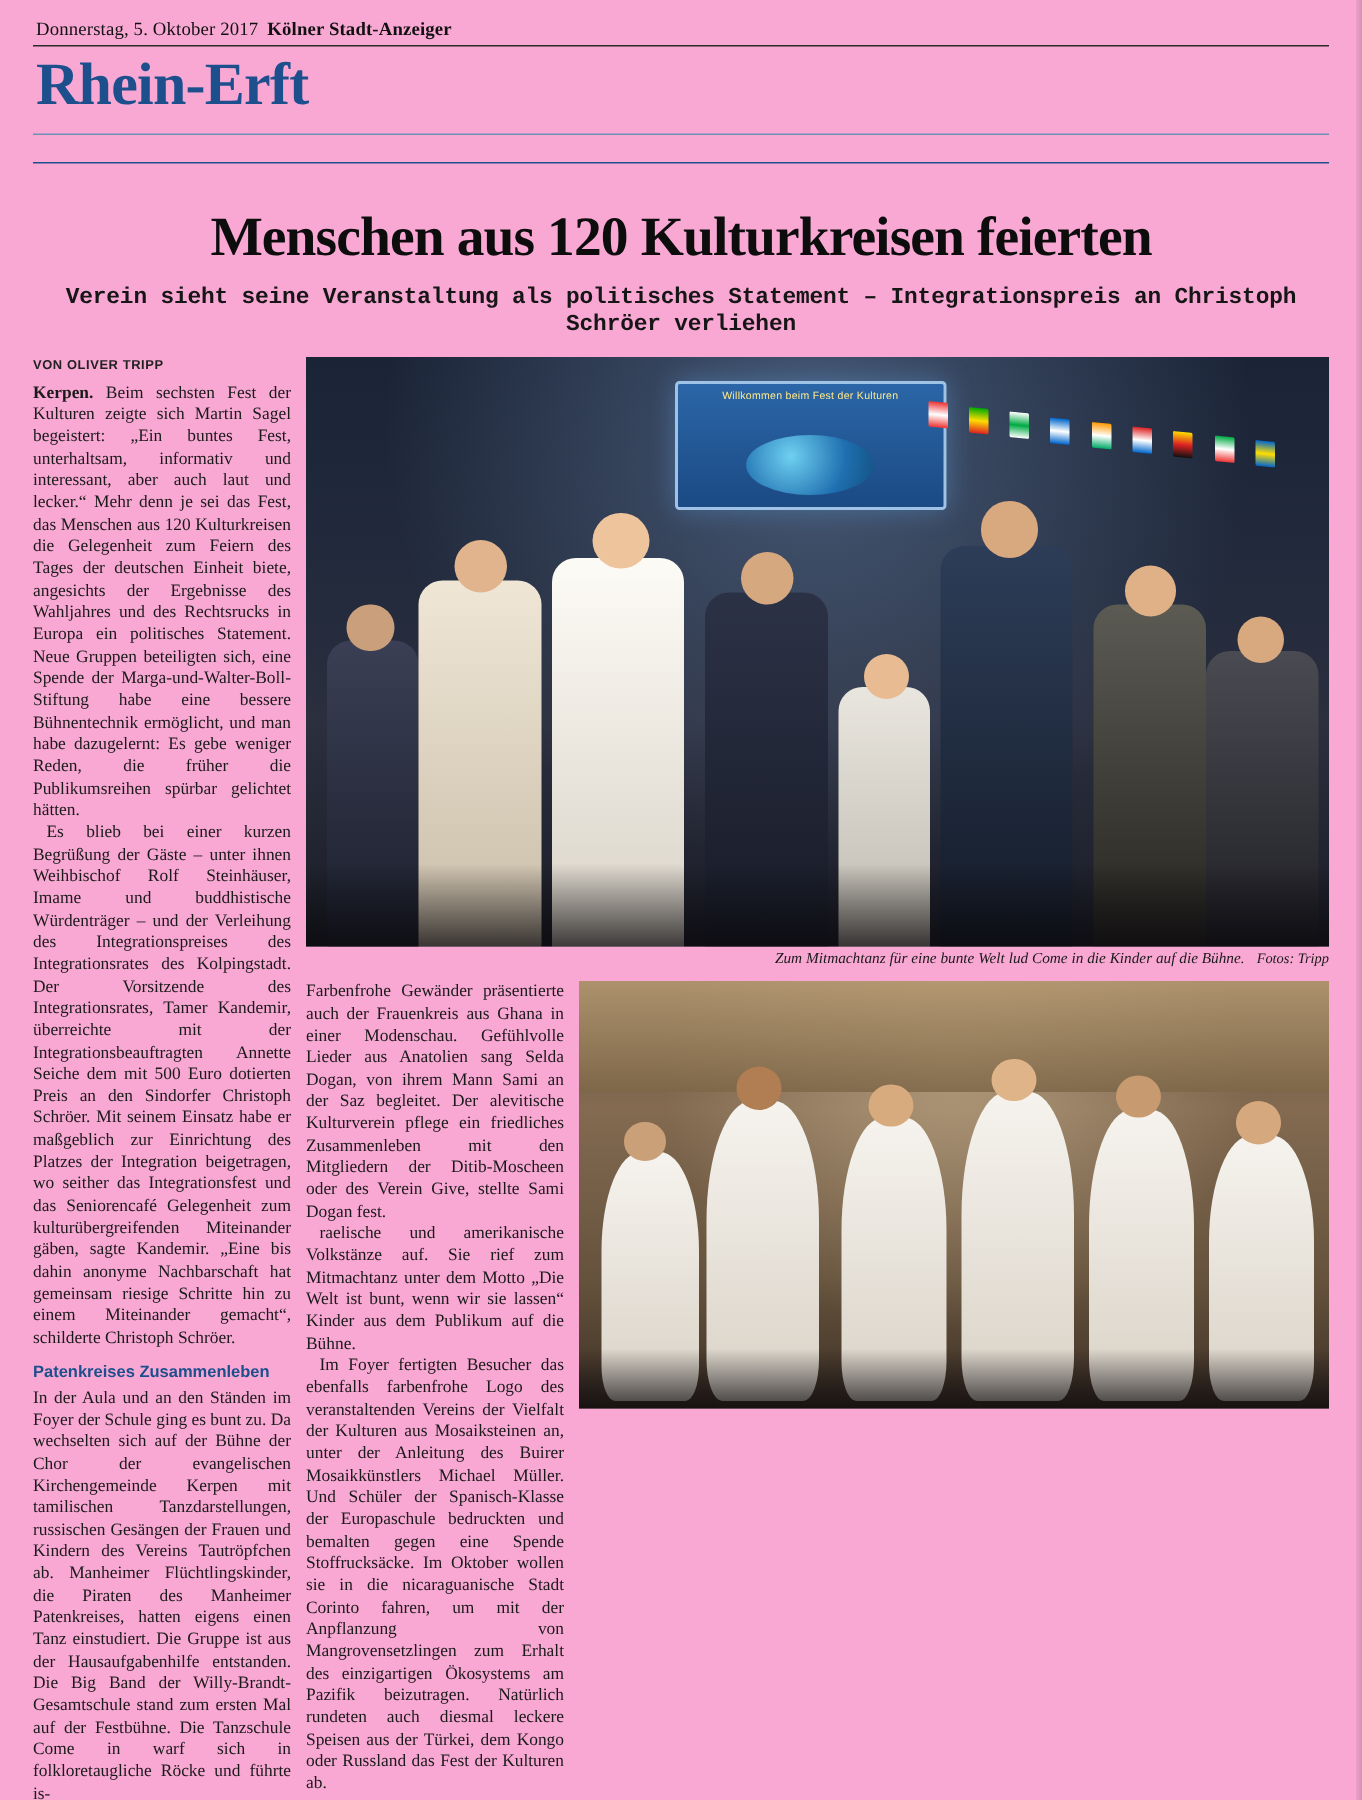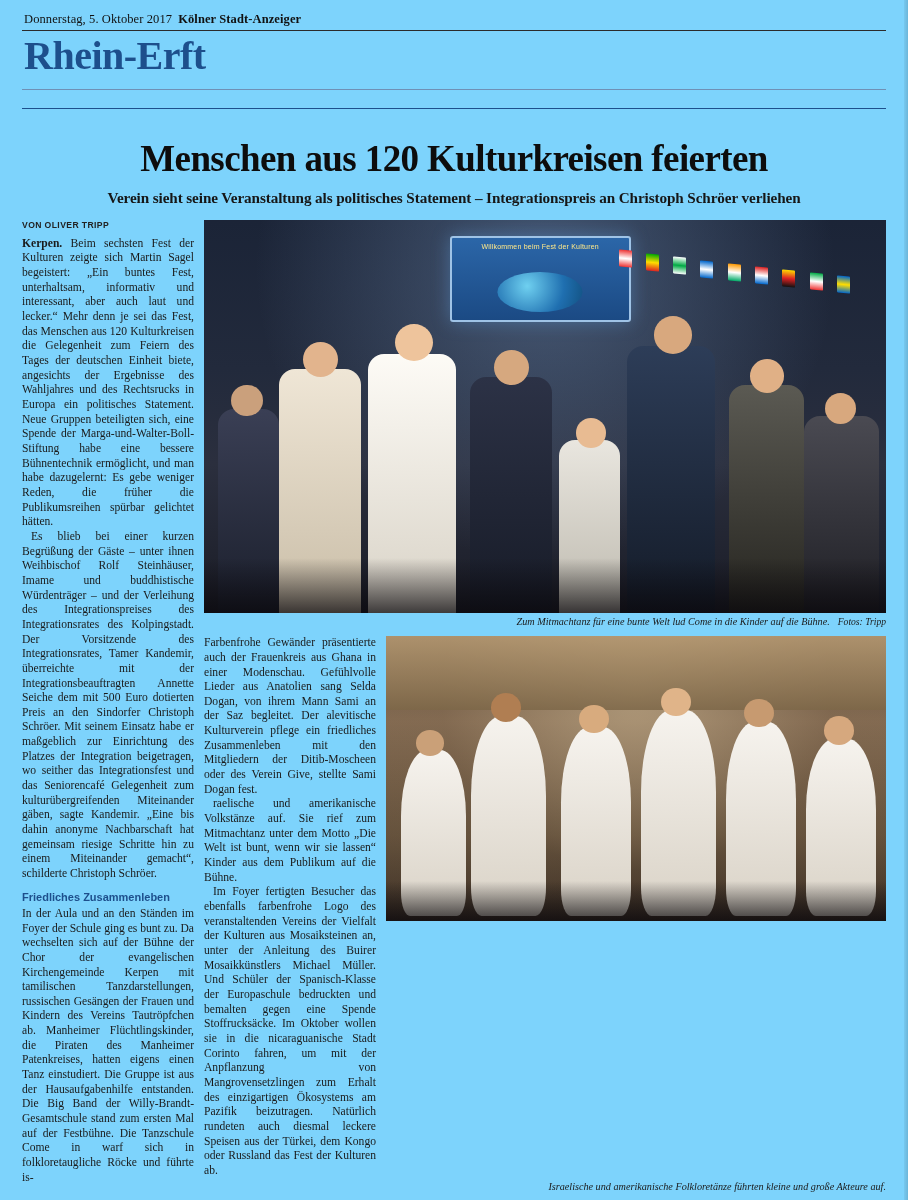--- a/index.html
+++ b/index.html
@@ -13,21 +13,21 @@
     font-family: "Liberation Serif", serif;
     color: #1a1a1a;
     overflow: hidden;
   }
   .page {
     position: relative;
     width: 908px;
     height: 1200px;
     box-sizing: border-box;
     padding: 12px 22px 6px 22px;
-    background: #7dd3fc;
+    background: #f9a8d4;
   }
 
   
   .masthead-line {
     display: flex;
     align-items: baseline;
     font-family: "Liberation Serif", serif;
     font-size: 12.5px;
     letter-spacing: 0.1px;
     color: #111;
@@ -80,21 +80,21 @@
     font-family: "Liberation Serif", serif;
     font-weight: bold;
     font-size: 37px;
     line-height: 1.08;
     letter-spacing: -0.6px;
     text-align: center;
     margin: 30px 0 0 0;
     color: #0d0d0d;
   }
   .subhead {
-    font-family: Liberation Serif, serif;
+    font-family: Liberation Mono, monospace;
     font-weight: bold;
     font-size: 15.2px;
     text-align: center;
     margin: 10px 0 0 0;
     color: #161616;
     letter-spacing: -0.1px;
   }
 
   
   .content {
@@ -282,21 +282,21 @@
 
   <h1 class="headline">Menschen aus 120 Kulturkreisen feierten</h1>
   <div class="subhead">Verein sieht seine Veranstaltung als politisches Statement – Integrationspreis an Christoph Schröer verliehen</div>
 
   <div class="content">
 
     <div class="col col-1">
       <div class="byline">VON OLIVER TRIPP</div>
       <p><span class="dropcity">Kerpen.</span> <span>Beim sechsten Fest der Kulturen zeigte sich Martin Sagel begeistert: „Ein buntes Fest, unterhaltsam, informativ und interessant, aber auch laut und lecker.“ Mehr denn je sei das Fest, das Menschen aus 120 Kulturkreisen die Gelegenheit zum Feiern des Tages der deutschen Einheit biete, angesichts der Ergebnisse des Wahljahres und des Rechtsrucks in Europa ein politisches Statement. Neue Gruppen beteiligten sich, eine Spende der Marga-und-Walter-Boll-Stiftung habe eine bessere Bühnentechnik ermöglicht, und man habe dazugelernt: Es gebe weniger Reden, die früher die Publikumsreihen spürbar gelichtet hätten.</span></p>
       <p>Es blieb bei einer kurzen Begrüßung der Gäste – unter ihnen Weihbischof Rolf Steinhäuser, Imame und buddhistische Würdenträger – und der Verleihung des Integrationspreises des Integrationsrates des Kolpingstadt. Der Vorsitzende des Integrationsrates, Tamer Kandemir, überreichte mit der Integrationsbeauftragten Annette Seiche dem mit 500 Euro dotierten Preis an den Sindorfer Christoph Schröer. Mit seinem Einsatz habe er maßgeblich zur Einrichtung des Platzes der Integration beigetragen, wo seither das Integrationsfest und das Seniorencafé Gelegenheit zum kulturübergreifenden Miteinander gäben, sagte Kandemir. „Eine bis dahin anonyme Nachbarschaft hat gemeinsam riesige Schritte hin zu einem Miteinander gemacht“, schilderte Christoph Schröer.</p>
-      <div class="subhead-inline">Friedliches Zusammenleben</div>
+      <div class="subhead-inline">Patenkreises Zusammenleben</div>
       <p>In der Aula und an den Ständen im Foyer der Schule ging es bunt zu. Da wechselten sich auf der Bühne der Chor der evangelischen Kirchengemeinde Kerpen mit tamilischen Tanzdarstellungen, russischen Gesängen der Frauen und Kindern des Vereins Tautröpfchen ab. Manheimer Flüchtlingskinder, die Piraten des Manheimer Patenkreises, hatten eigens einen Tanz einstudiert. Die Gruppe ist aus der Hausaufgabenhilfe entstanden. Die Big Band der Willy-Brandt-Gesamtschule stand zum ersten Mal auf der Festbühne. Die Tanzschule Come in warf sich in folkloretaugliche Röcke und führte is-</p>
     </div>
 
     <div class="right-area">
 
       <div class="photo photo-main">
         <div class="ph-inner stage-bg">
           <div class="banner">
             <div class="btxt">Willkommen beim Fest der Kulturen</div>
             <div class="globe"></div>

